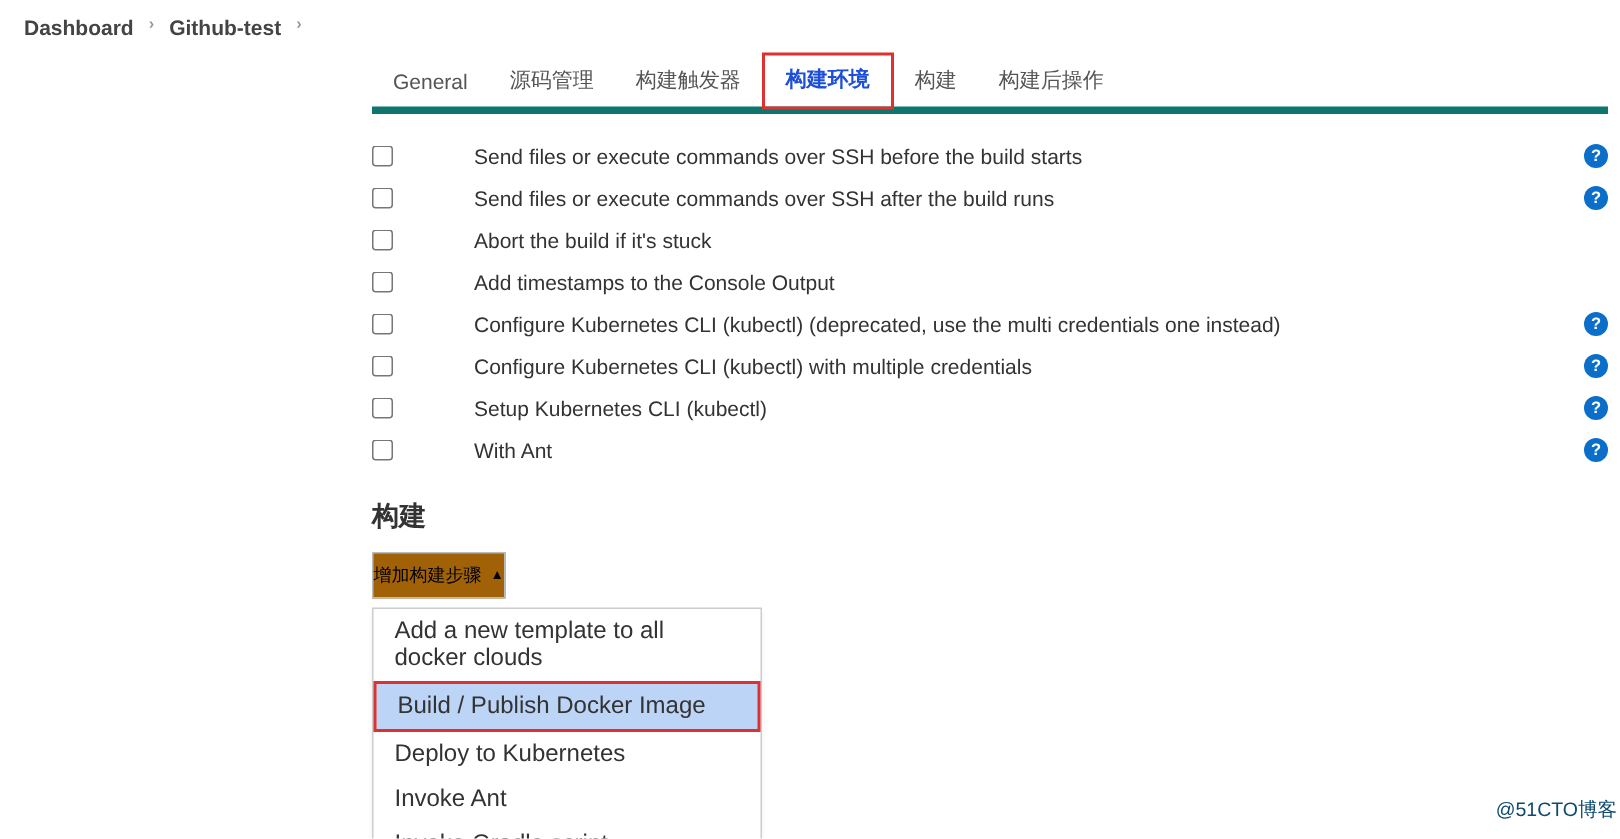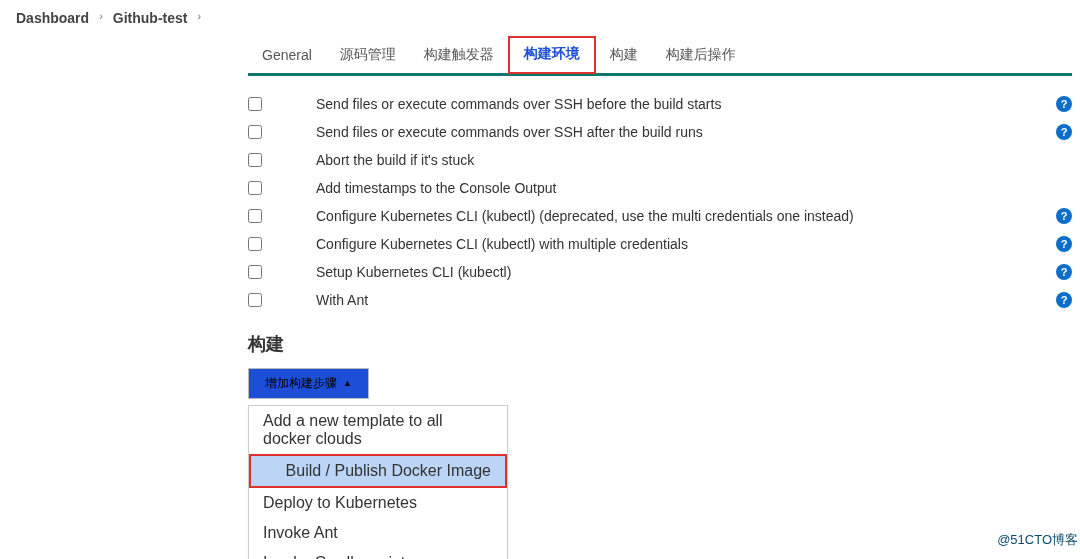--- a/index.html
+++ b/index.html
@@ -1,36 +1,36 @@
 <!DOCTYPE html>
 <html><head>
 <meta charset="utf-8">
 <style>
   * { box-sizing: border-box; margin: 0; padding: 0; }
   body { font-family: "Microsoft YaHei", Arial, sans-serif; font-size: 13px; color: #333; background: #fff; width: 1080px; height: 559px; overflow: hidden; position: relative; }
   .breadcrumb { padding: 10px 16px; display: flex; font-size: 14px; font-weight: 600; color: #444; }
   .breadcrumb .crumb { color: #444; }
   .breadcrumb .sep { margin: 0 10px; color: #999; font-size: 11px; }
   .content-area { margin-left: 248px; margin-right: 8px; }
-  .tabs { display: flex; align-items: center; border-bottom: 3px solid #0f766e; height: 40px; }
+  .tabs { display: flex; align-items: center; border-bottom: 5px solid #0f766e; height: 40px; }
   .tab { padding: 10px 14px; font-size: 14px; color: #555; cursor: pointer; }
   .tab.active { font-weight: 600; color: #1d4ed8; }
   .tab-highlight { border: 2px solid #e03131; padding: 7px 14px 9px; }
   .section-body { padding: 14px 0 10px; }
   .check-row { display: flex; align-items: center; padding: 4px 0; line-height: 20px; gap: 44px; }
   .check-row input[type="checkbox"] { margin-right: 10px; width: 14px; height: 14px; }
   .check-row .lbl { flex: 1; font-size: 14px; color: #333; }
   .help-dot { width: 16px; height: 16px; border-radius: 50%; background: #0b6fca; color: #fff; font-size: 11px; font-weight: bold; display: flex; align-items: center; justify-content: center; margin-left: 8px; cursor: pointer; }
   .section-title { font-size: 18px; font-weight: 700; color: #333; margin: 18px 0 12px; }
-  .add-step-btn { display: inline-flex; align-items: center; border: 1px solid #bbb; background: #1d4ed8; padding: 6px 16px; font-size: 12px; cursor: pointer; }
+  .add-step-btn { display: inline-flex; align-items: center; border: 1px solid #bbb; background: #a16207; padding: 6px 0; font-size: 12px; cursor: pointer; }
   .add-step-btn .caret { margin-left: 6px; font-size: 9px; transform: translateY(-1px); }
   .dropdown { border: 1px solid #ccc; background: #fff; width: 260px; box-shadow: 0 2px 4px rgba(0,0,0,0.06); position: relative; z-index: 5; margin-top: 6px; }
   .dropdown .item { padding: 6px 14px; font-size: 16px; color: #333; cursor: pointer; }
   .dropdown .item.selected { background: #bcd4f5; }
-  .item-highlight { border: 2px solid #e03131; padding: 4px 12px; text-align: right; }
+  .item-highlight { border: 2px solid #e03131; padding: 4px 12px; }
   .watermark { position: absolute; right: 2px; bottom: 10px; font-size: 13px; color: #0c4a6e; }
 </style>
 </head>
 <body>
 
 <div class="breadcrumb">
   <span class="crumb">Dashboard</span>
   <span class="sep">›</span>
   <span class="crumb">Github-test</span>
   <span class="sep">›</span>

